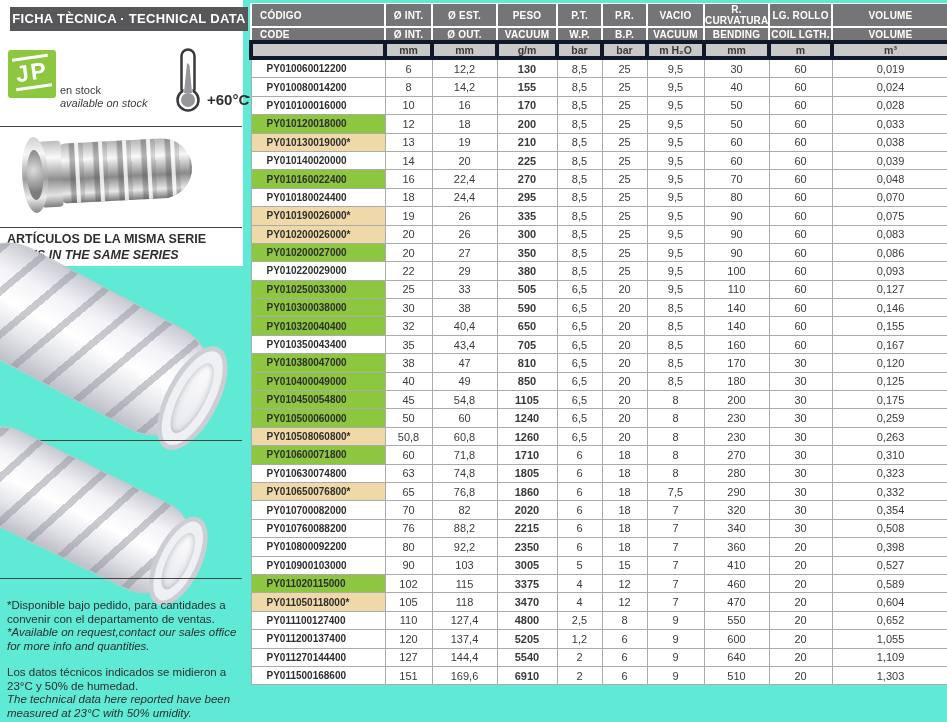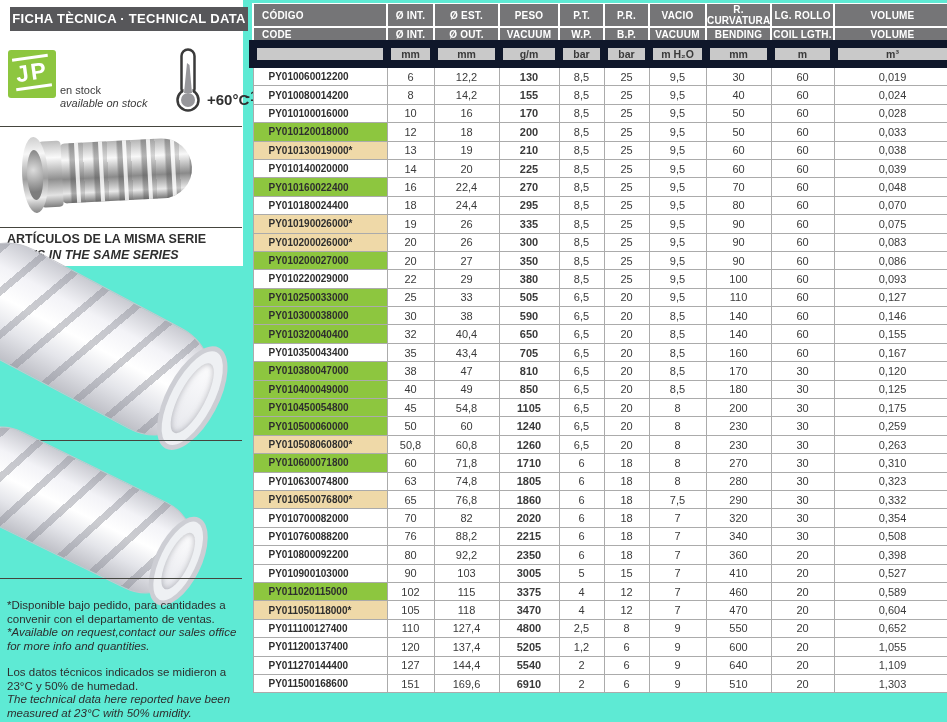--- a/index.html
+++ b/index.html
@@ -63,21 +63,21 @@
   .tube2 .tube-hole{width:22px;height:62px;}
   
   .tablewrap{position:absolute;left:249px;top:3px;width:698px;}
   table{border-collapse:collapse;table-layout:fixed;width:698px;}
   thead th{background:#757577;color:#fff;font-weight:bold;font-size:10px;
     border:2px solid #fff;border-top-width:1px;padding:0;text-align:center;letter-spacing:.2px;}
   thead tr.h1 th{height:15px;font-size:10px;}
   thead tr.h2 th{height:12px;}
   thead th.first{text-align:left;padding-left:8px;}
   tr.units td{background:#C9C9C9;color:#3a3a3a;font-weight:bold;font-size:10.5px;
-    border:8px solid #0f172a;height:11px;text-align:center;padding:0;}
+    border:4px solid #0f172a;height:11px;text-align:center;padding:0;}
   tbody td{background:#fff;border:1px solid #ABABAB;font-size:11px;color:#3a3a3a;
     text-align:center;height:17.4px;padding:0;white-space:nowrap;}
   tbody td.code{text-align:left;padding-left:15px;font-weight:bold;font-size:10px;color:#2e2e2e;}
   tbody td.green{background:#8DC63F;}
   tbody td.tan{background:#EFD9A8;}
   tbody td.peso{font-weight:bold;}
 </style>
 </head>
 <body>
 

